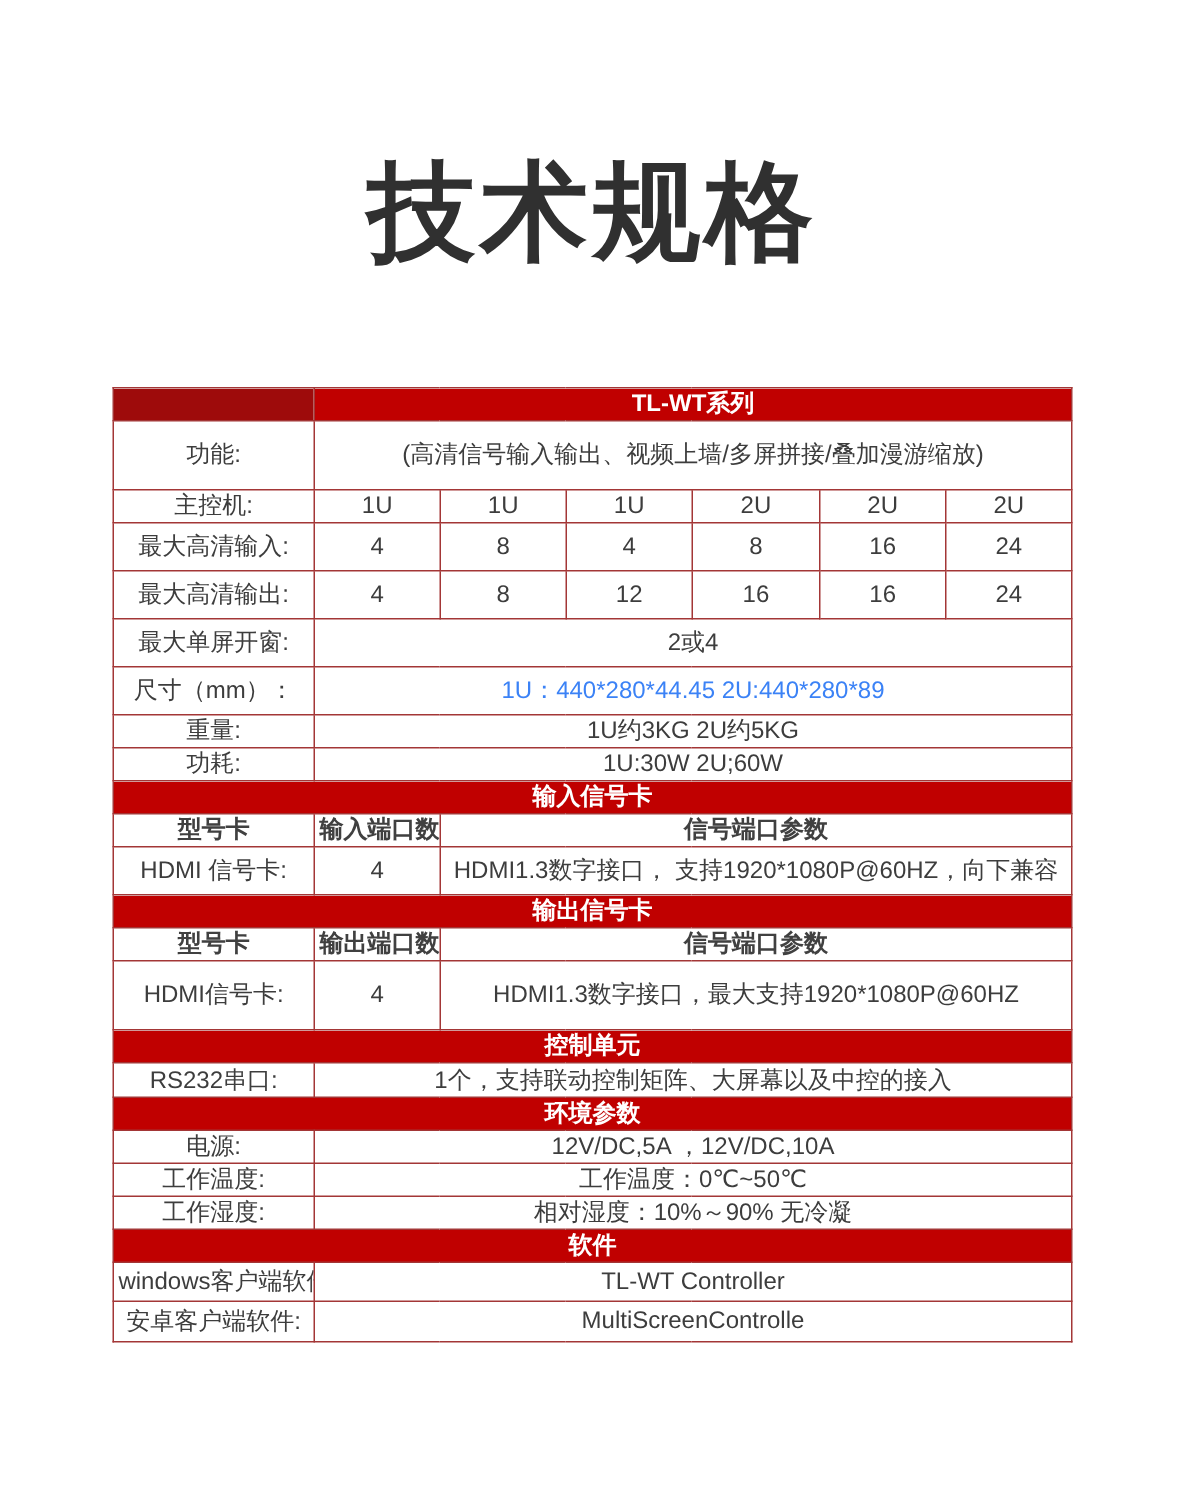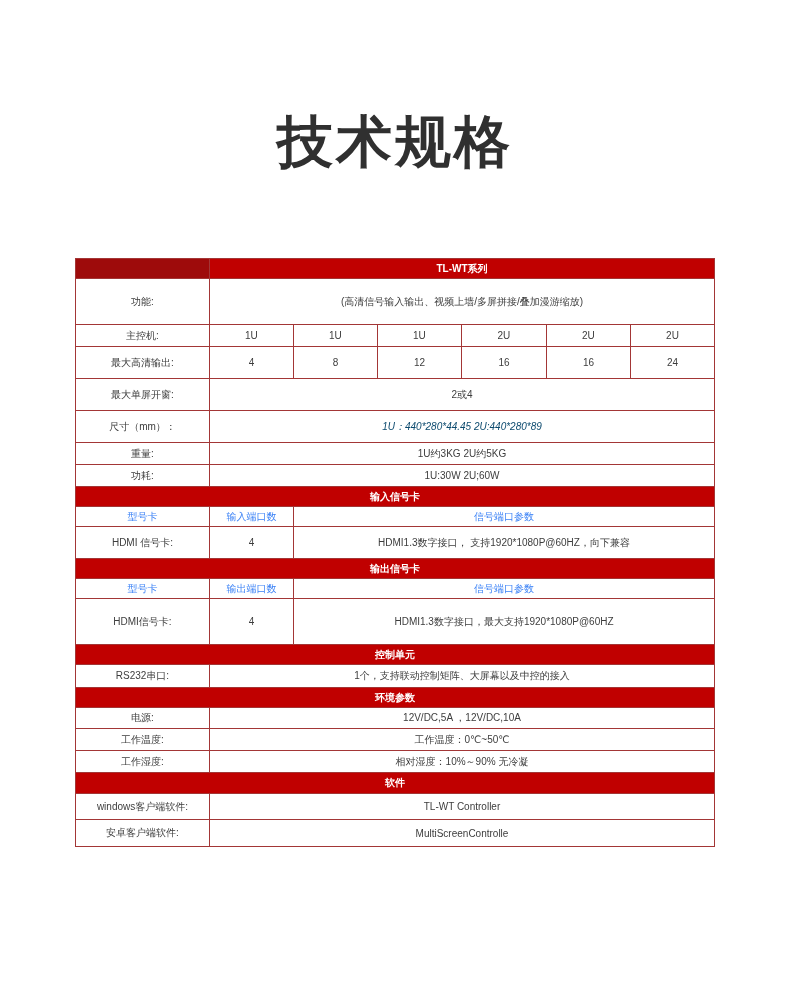--- a/index.html
+++ b/index.html
@@ -10,56 +10,55 @@
   body {
     width: 790px;
     height: 1000px;
     font-family: "Liberation Sans", "DejaVu Sans", sans-serif;
     color: #3d3d3d;
   }
   .page-title {
     margin: 0;
     padding-top: 100px;
     text-align: center;
-    font-size: 56px;
+    font-size: 72px;
     line-height: 84px;
     font-weight: bold;
     letter-spacing: 3px;
     color: #303030;
   }
   table.spec {
     width: 640px;
     margin: 74px auto 0 auto;
     border-collapse: collapse;
     table-layout: fixed;
-    font-size: 10px;
+    font-size: 16px;
   }
   table.spec td {
     border: 1px solid #a33636;
     text-align: center;
     vertical-align: middle;
     padding: 0 3px;
     overflow: hidden;
     white-space: nowrap;
   }
   td.band {
     background: #c00000;
     color: #ffffff;
     font-weight: bold;
   }
   td.dark {
     background: #9e0b0b;
   }
   td.bold {
-    font-weight: normal;
+    font-weight: bold;
+    color: #404040;
+  }
+  td.muted {
     color: #3b82f6;
-  }
-  td.muted {
-    color: #0c4a6e;
-    font-style: italic;
   }
   tr.h20 { height: 20px; }
   tr.h21 { height: 21px; }
   tr.h22 { height: 22px; margin-top: 42px; }
   tr.h23 { height: 23px; }
   tr.h24 { height: 24px; }
   tr.h26 { height: 26px; }
   tr.h27 { height: 27px; }
   tr.h31 { height: 31px; }
   tr.h32 { height: 32px; }
@@ -97,20 +96,29 @@
       <td>主控机:</td>
       <td>1U</td>
       <td>1U</td>
       <td>1U</td>
       <td>2U</td>
       <td>2U</td>
       <td>2U</td>
     </tr>
 
 
+    <tr class="h32">
+      <td>最大高清输入:</td>
+      <td>4</td>
+      <td>8</td>
+      <td>4</td>
+      <td>8</td>
+      <td>16</td>
+      <td>24</td>
+    </tr>
 
     <tr class="h32">
       <td>最大高清输出:</td>
       <td>4</td>
       <td>8</td>
       <td>12</td>
       <td>16</td>
       <td>16</td>
       <td>24</td>
     </tr>

